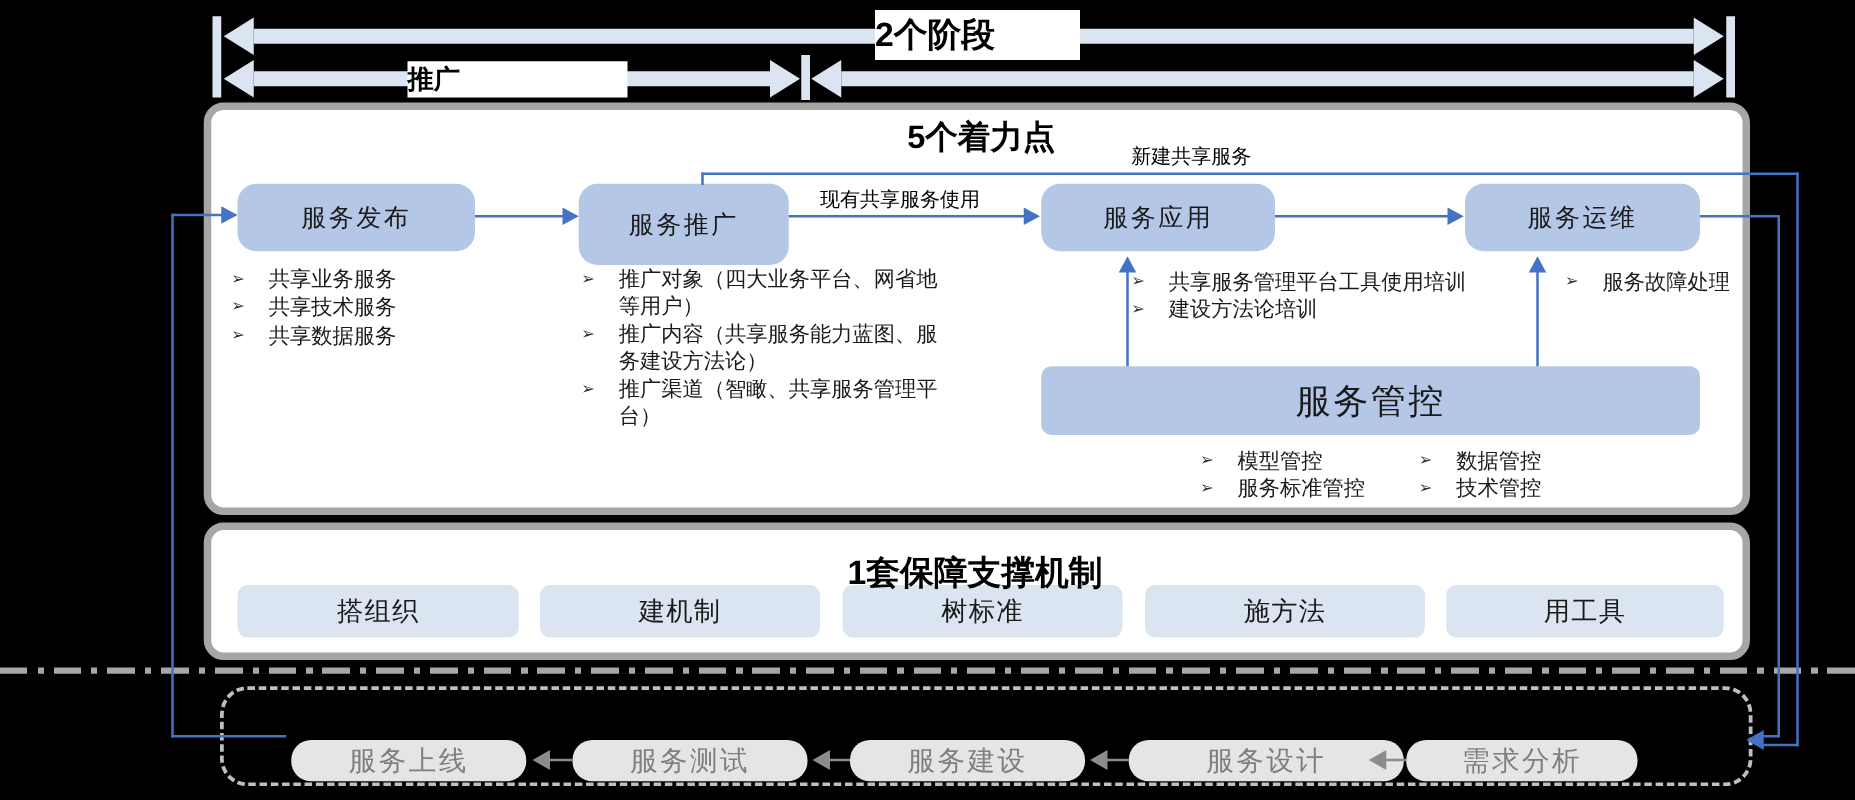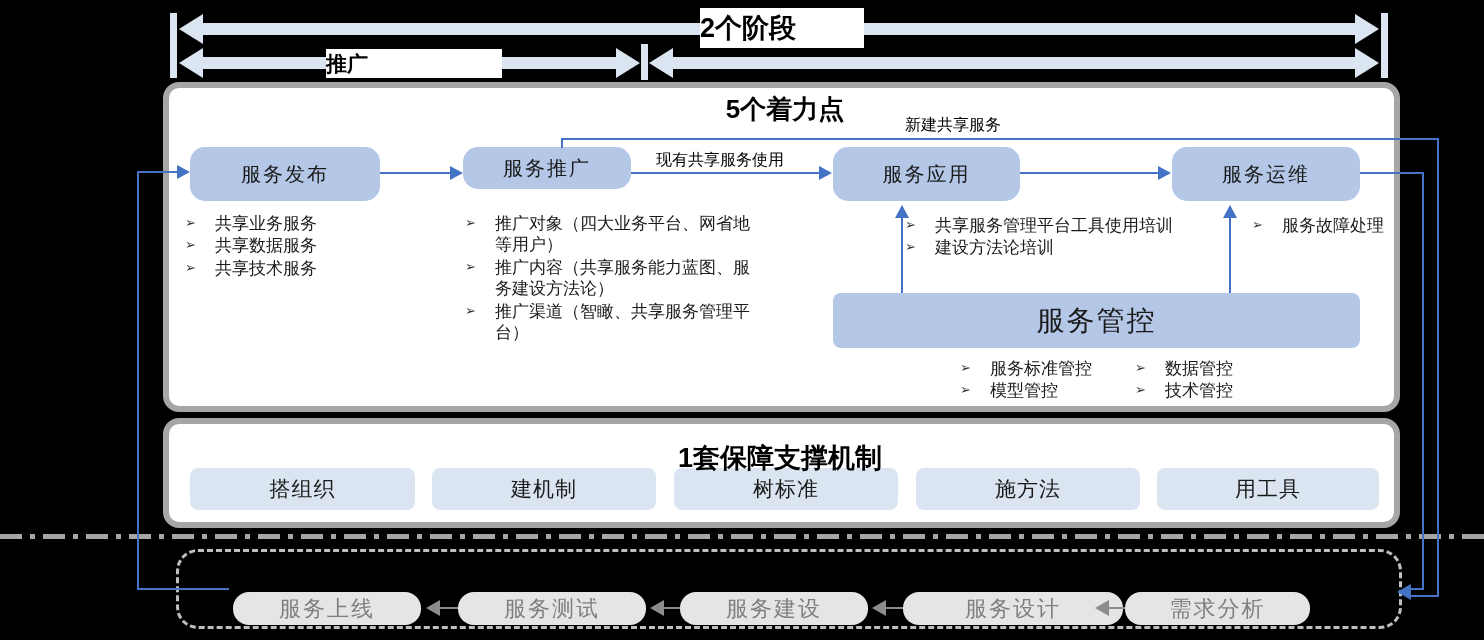--- a/index.html
+++ b/index.html
@@ -70,35 +70,35 @@
     <div class="hr"></div>
   </div>
 
   <div class="toplabel" style="left:700px;top:8px;width:164px;height:40px;line-height:40px;font-size:27px">2个阶段</div>
   <div class="toplabel" style="left:326px;top:49px;width:176px;height:29px;line-height:29px;font-size:21px">推广</div>
 
   <div class="panel" style="left:163px;top:82px;width:1237px;height:330px"></div>
   <div class="ptitle" style="left:600px;top:92px;width:370px">5个着力点</div>
 
   <div class="bbox" style="left:190px;top:147px;width:190px;height:54px">服务发布</div>
-  <div class="bbox" style="left:463px;top:147px;width:168px;height:42px">服务推广</div>
+  <div class="bbox" style="left:463px;top:147px;width:168px;height:65px">服务推广</div>
   <div class="bbox" style="left:833px;top:147px;width:187px;height:54px">服务应用</div>
   <div class="bbox" style="left:1172px;top:147px;width:188px;height:54px">服务运维</div>
   <div class="bbox wide" style="left:833px;top:293px;width:527px;height:55px">服务管控</div>
 
   <div class="bullets" style="left:185px;top:213px;width:265px">
     <div class="bi">
         <span>共享业务服务</span>
       </div>
     <div class="bi">
+        <span>共享技术服务</span>
+      </div>
+    <div class="bi">
         <span>共享数据服务</span>
       </div>
-    <div class="bi">
-        <span>共享技术服务</span>
-      </div>
   </div>
 
   <div class="bullets" style="left:465px;top:213px;width:295px">
     <div class="bi">
         <span>推广对象（四大业务平台、网省地等用户）</span>
       </div>
     <div class="bi">
         <span>推广内容（共享服务能力蓝图、服务建设方法论）</span>
       </div>
     <div class="bi">
@@ -116,24 +116,24 @@
   </div>
 
   <div class="bullets" style="left:1252px;top:215px;width:200px">
     <div class="bi">
         <span>服务故障处理</span>
       </div>
   </div>
 
   <div class="bullets" style="left:960px;top:358px;width:180px">
     <div class="bi">
+        <span>模型管控</span>
+      </div>
+    <div class="bi">
         <span>服务标准管控</span>
-      </div>
-    <div class="bi">
-        <span>模型管控</span>
       </div>
   </div>
   <div class="bullets" style="left:1135px;top:358px;width:170px">
     <div class="bi">
         <span>数据管控</span>
       </div>
     <div class="bi">
         <span>技术管控</span>
       </div>
   </div>

